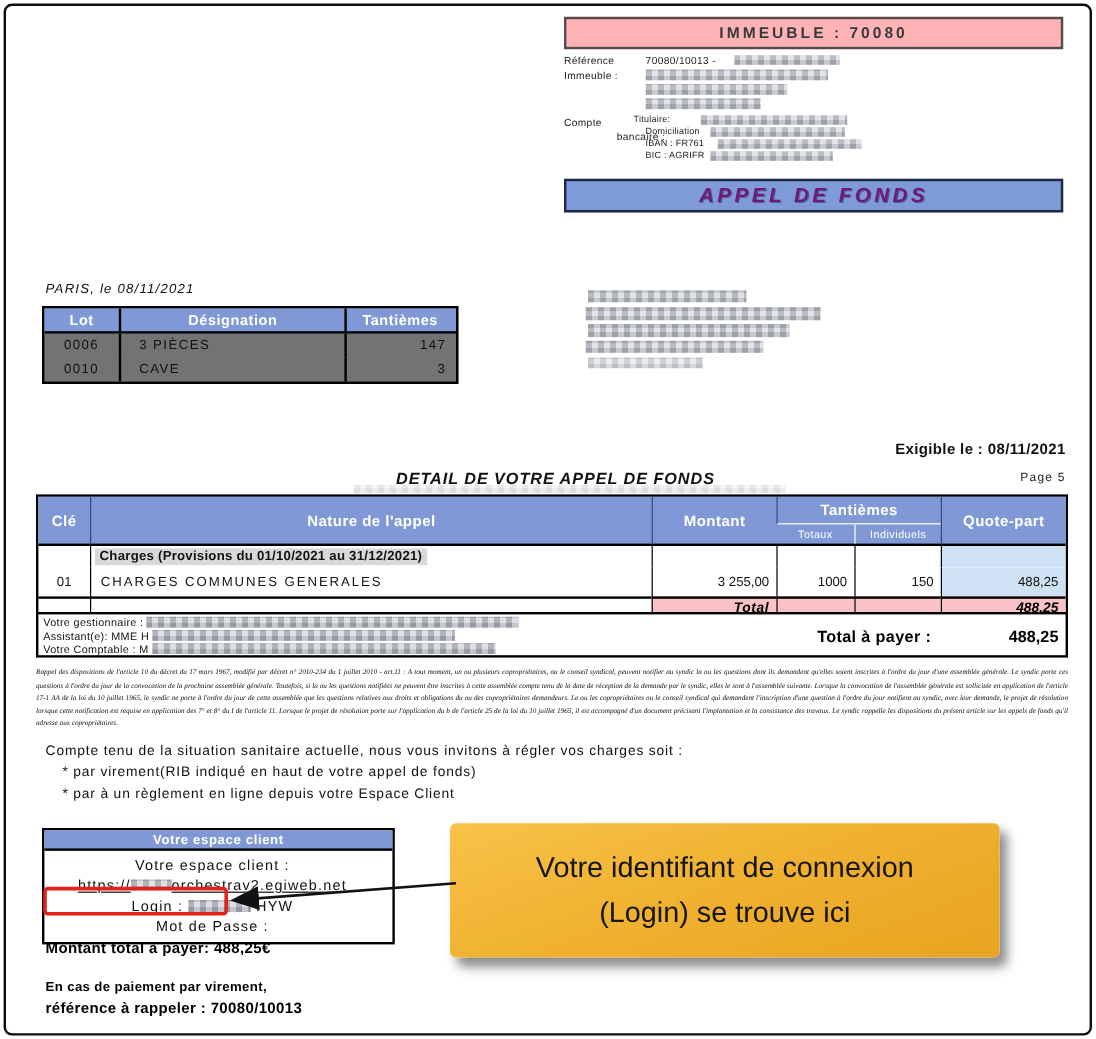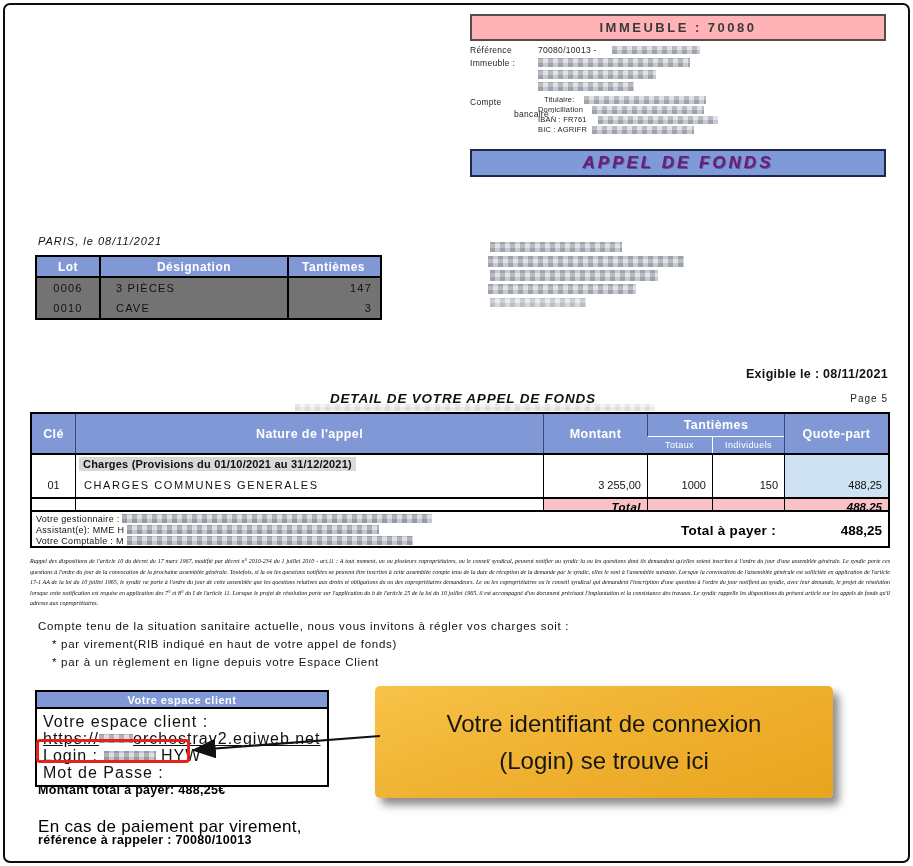--- a/index.html
+++ b/index.html
@@ -87,35 +87,35 @@
     text-align:justify; color:#0a0a0a; font-family:"Liberation Serif", serif; }
 
   .pay1 { left:38px; top:620px; font-size:11.5px; letter-spacing:.7px; color:#111; }
   .pay2 { left:52px; top:638px; font-size:11.5px; letter-spacing:.7px; color:#111; }
   .pay3 { left:52px; top:656px; font-size:11.5px; letter-spacing:.7px; color:#111; }
 
   
   .ec { left:35px; top:690px; width:294px; border:2px solid #000; background:#fff; }
   .ec-head { height:17px; background:#8099d6; color:#fff; font-weight:bold; font-size:11px;
     display:flex; align-items:center; justify-content:center; border-bottom:2px solid #000; letter-spacing:.5px; }
-  .ec-body { padding:4px 16px 4px 6px; font-size:16px; letter-spacing:1px; color:#111; }
+  .ec-body { padding:4px 16px 4px 6px; font-size:12px; letter-spacing:1px; color:#111;text-align:center; }
   .ec-line { height:17px; line-height:17px; white-space:nowrap; }
   .ec-url { text-decoration:underline; }
   .login-hl { left:36px; top:739px; width:154px; height:24px; border:3px solid #e32219; border-radius:4px; z-index:5; }
 
   .arrow-svg { left:182px; top:727px; width:206px; height:36px; z-index:6; }
 
   .callout { left:375px; top:686px; width:458px; height:112px;
     background:linear-gradient(160deg,#f7c349 0%,#f0b231 45%,#e8a41e 100%);
     border-radius:5px; box-shadow:6px 7px 9px rgba(0,0,0,.45);
     display:flex; flex-direction:column; align-items:center; justify-content:center;
     gap:9px; font-size:24px; color:#151515; z-index:4; }
 
   .foot1 { left:38px; top:783px; font-weight:bold; font-size:12.5px; color:#000; letter-spacing:.3px; }
-  .foot2 { left:38px; top:817px; font-weight:normal; font-size:17px; color:#000; letter-spacing:.3px; }
+  .foot2 { left:38px; top:817px; font-weight:bold; font-size:11px; color:#000; letter-spacing:.3px; }
   .foot3 { left:38px; top:833px; font-weight:bold; font-size:12.5px; color:#000; letter-spacing:.3px; }
 </style>
 </head>
 <body>
 
 <div id="doc">
   <div class="frame"></div>
 
   <div class="abs banner-pink">
     <span>IMMEUBLE : 70080</span>
@@ -125,21 +125,21 @@
   <div class="abs lbl8" style="left:538px; top:45px;">70080/10013 -</div>
   <div class="rd" style="left:612px; top:46px; width:88px; height:8px;"></div>
 
   <div class="abs lbl8" style="left:470px; top:58px;">Immeuble :</div>
   <div class="rd" style="left:538px; top:58px; width:152px; height:9px;"></div>
   <div class="rd" style="left:538px; top:70px; width:118px; height:9px;"></div>
   <div class="rd" style="left:538px; top:82px; width:96px; height:9px;"></div>
 
   <div class="abs lbl8" style="left:470px; top:97px;">Compte</div>
   <div class="abs lbl8" style="left:470px; top:109px;padding-left:44px;">bancaire :</div>
-  <div class="abs lbl7" style="left:544px; top:95px;">Titulaire:</div>
+  <div class="abs lbl7" style="left:528px; top:95px;">Titulaire:</div>
   <div class="rd" style="left:584px; top:96px; width:122px; height:8px;"></div>
   <div class="abs lbl7" style="left:538px; top:105px;">Domiciliation</div>
   <div class="rd" style="left:592px; top:106px; width:112px; height:8px;"></div>
   <div class="abs lbl7" style="left:538px; top:115px;">IBAN : FR761</div>
   <div class="rd" style="left:598px; top:116px; width:120px; height:8px;"></div>
   <div class="abs lbl7" style="left:538px; top:125px;">BIC : AGRIFR</div>
   <div class="rd" style="left:592px; top:126px; width:102px; height:8px;"></div>
 
   <div class="abs banner-blue">
     <span>APPEL DE FONDS</span>

